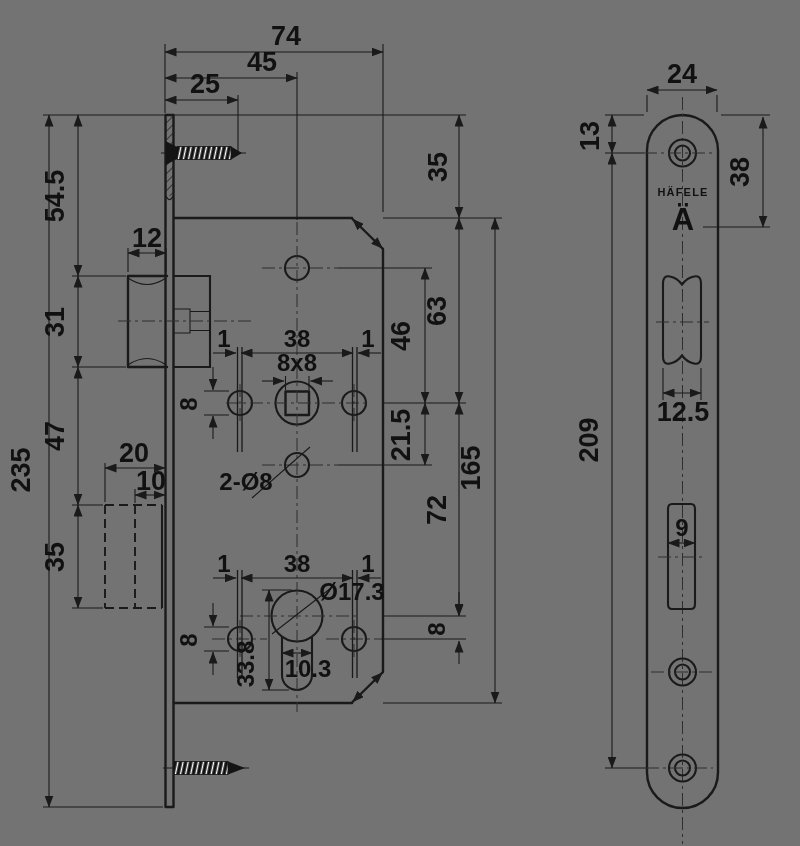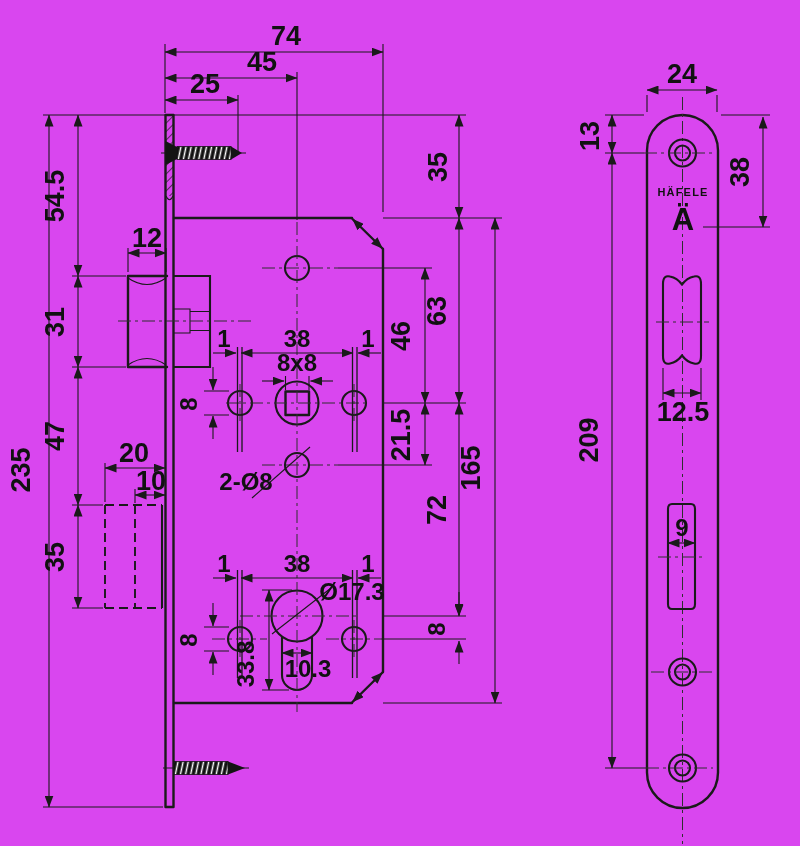--- a/index.html
+++ b/index.html
@@ -1,16 +1,16 @@
 <!DOCTYPE html>
 <html><head>
 <meta charset="utf-8">
 <style>
   html,body{margin:0;padding:0;background:#fff;}
-  .stage{position:relative;width:800px;height:846px;background:#d946ef;overflow:hidden;}
+  .stage{position:relative;width:800px;height:846px;background:#737373;overflow:hidden;}
   svg{position:absolute;left:0;top:0;}
   .o{stroke:#1a1a1a;stroke-width:2.4;fill:none;stroke-linejoin:round;stroke-linecap:round;}
   .h{stroke:#1a1a1a;stroke-width:2.1;fill:none;}
   .d{stroke:#1a1a1a;stroke-width:1.1;fill:none;}
   .tab{stroke:#1a1a1a;stroke-width:1.3;fill:none;}
   .cl{stroke:#2f2f2f;stroke-width:1;fill:none;stroke-dasharray:13 4 3 4;}
   .dash{stroke:#1a1a1a;stroke-width:1.9;fill:none;stroke-dasharray:9 5;}
   text{font-family:"Liberation Sans","DejaVu Sans",sans-serif;font-weight:bold;fill:#111;}
   .t27{font-size:27px;}
   .t24{font-size:24px;}

